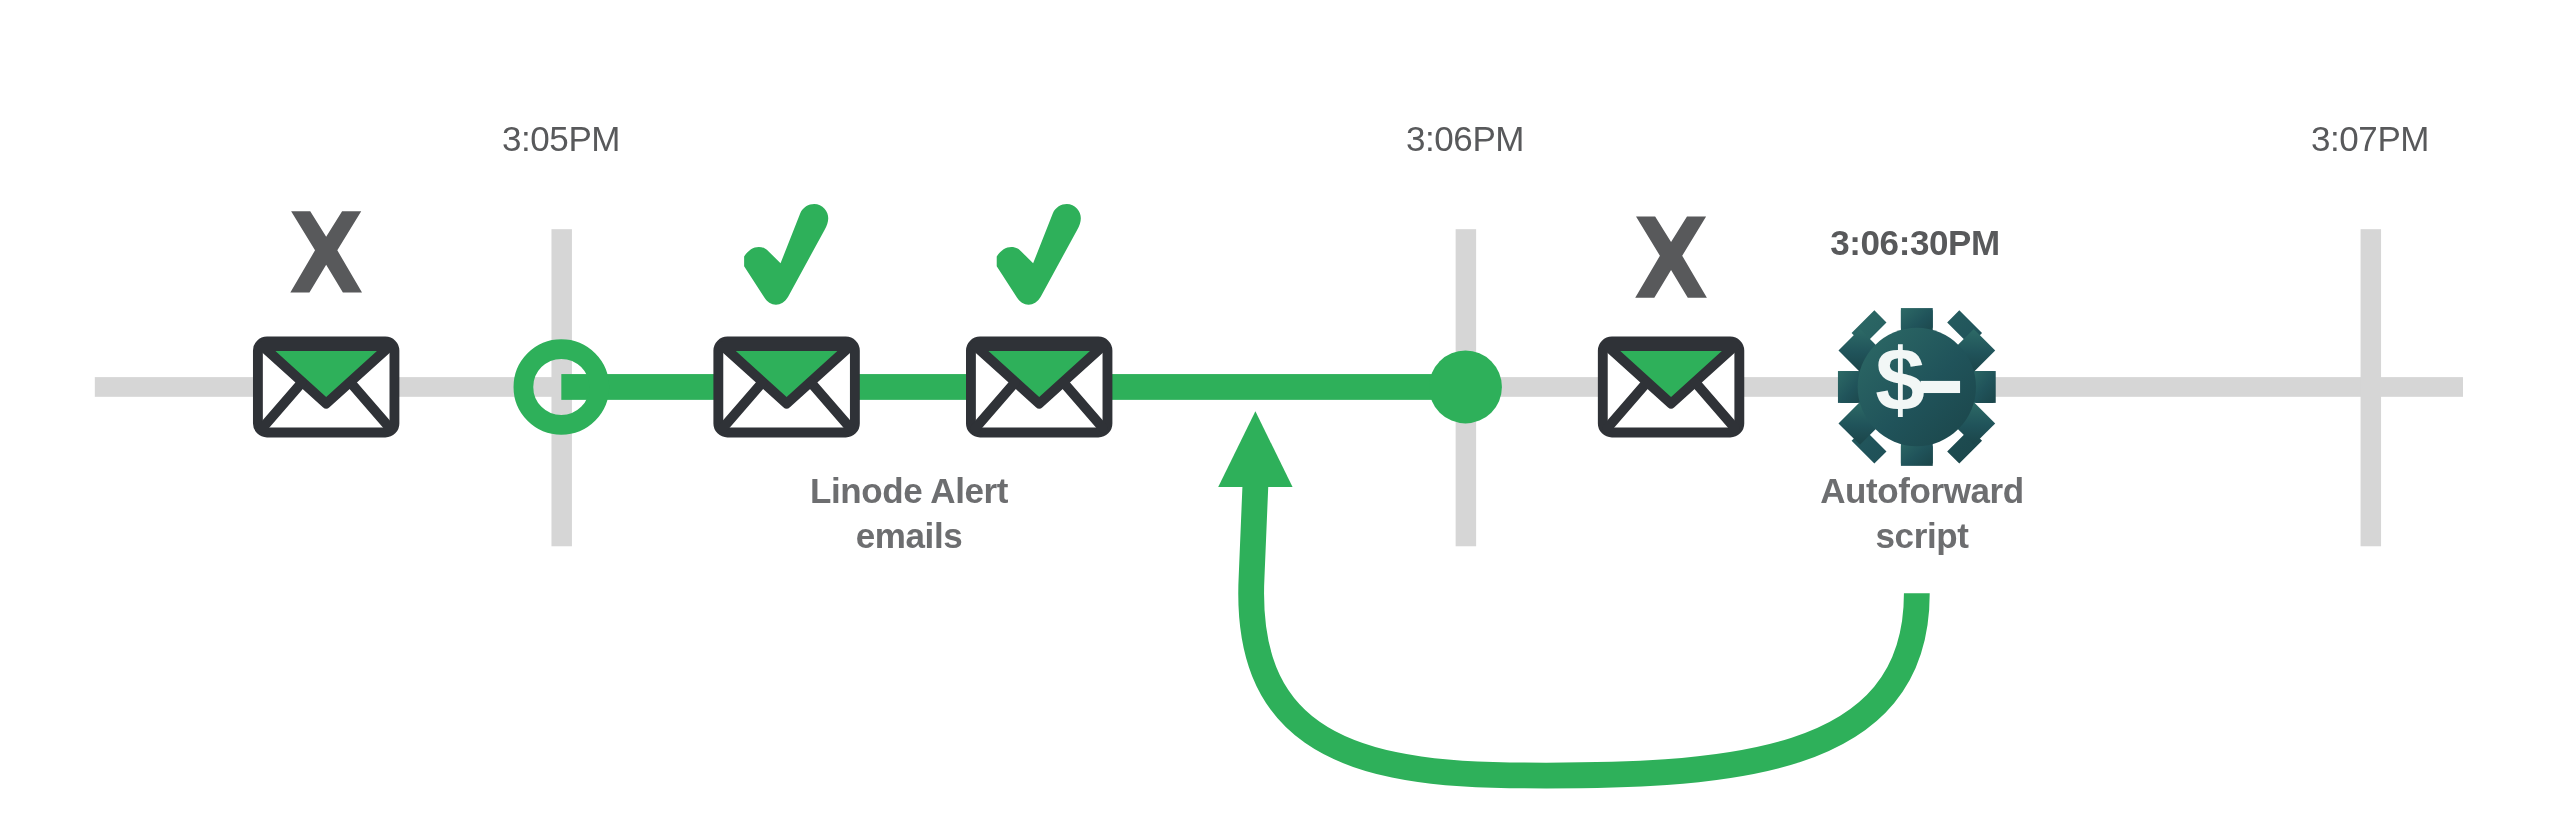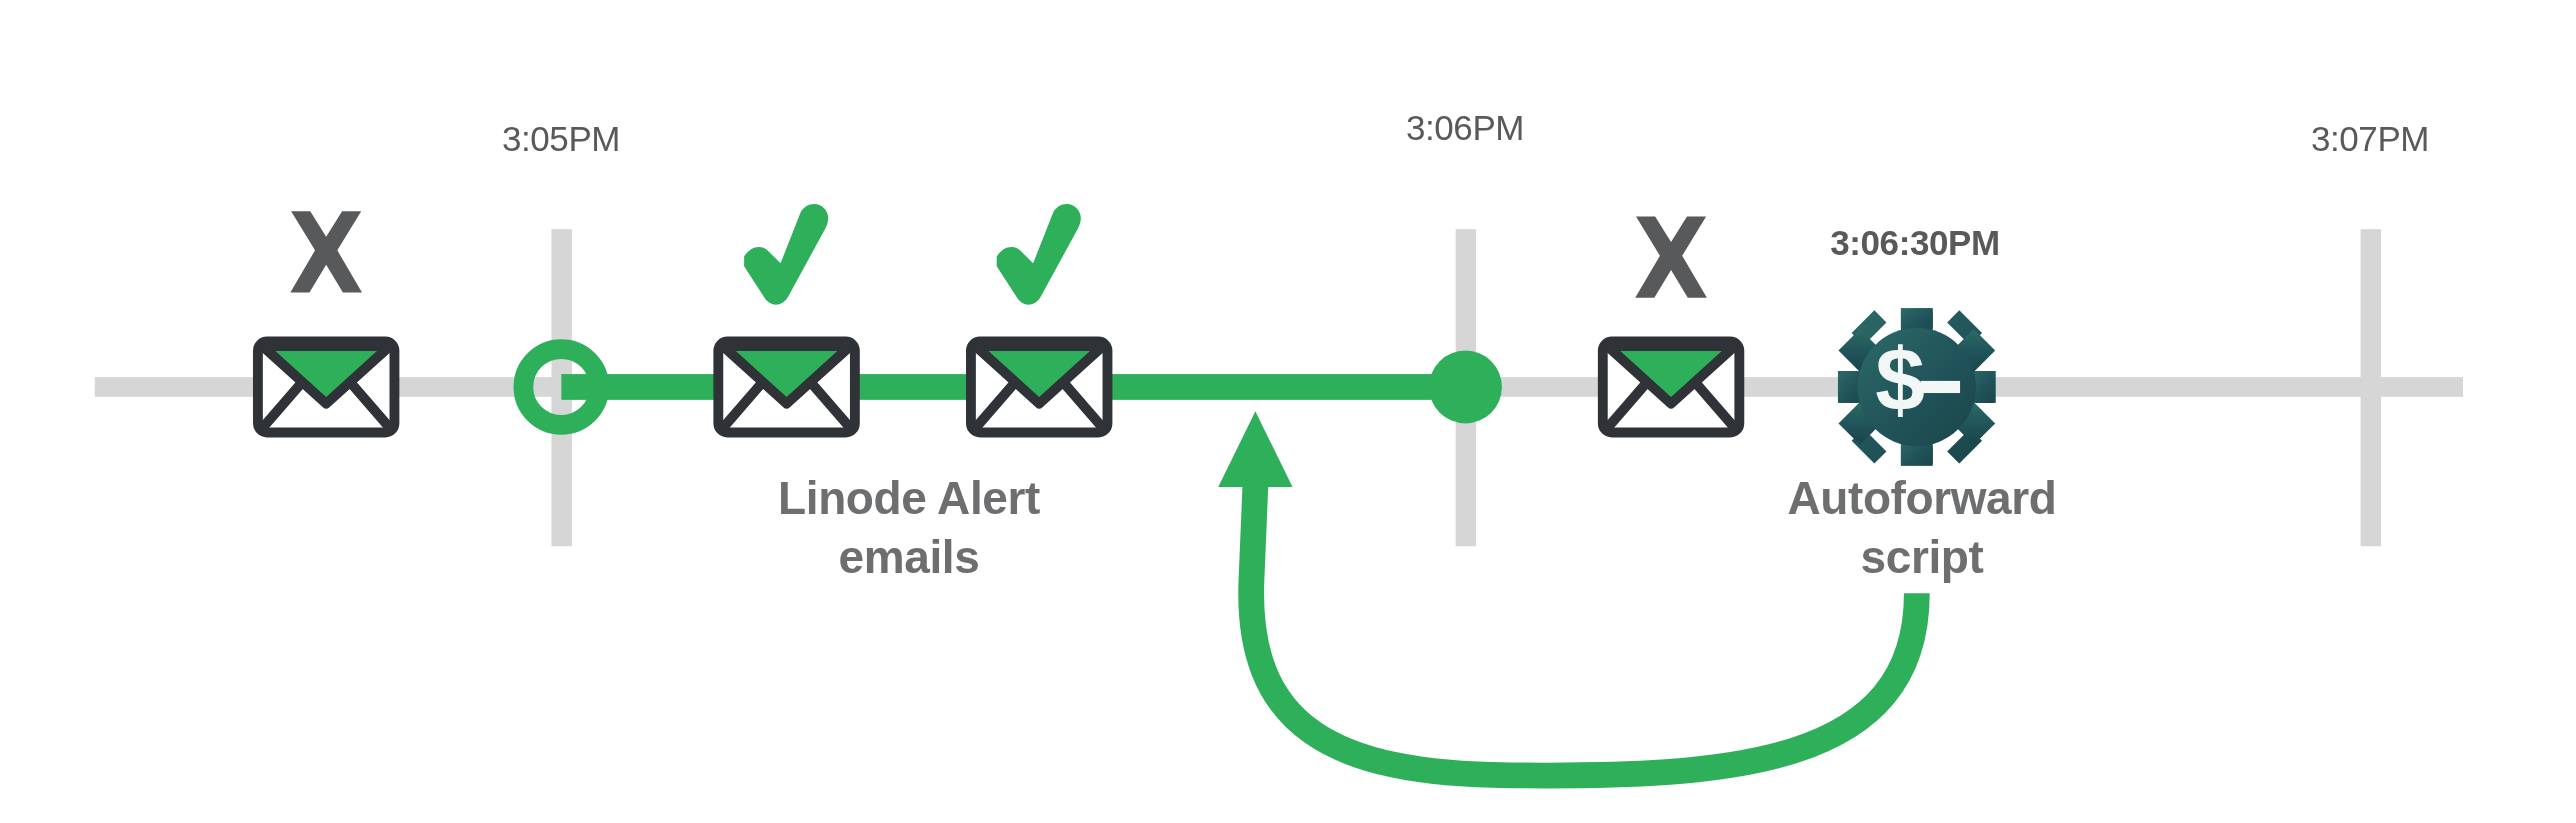--- a/index.html
+++ b/index.html
@@ -30,21 +30,21 @@
     font-size: 35px;
     font-weight: normal;
     color: #58595b;
     white-space: nowrap;
     transform: translateX(-50%);
     letter-spacing: -0.4px;
   }
   .event-label {
     position: absolute;
     font-family: "Liberation Sans", sans-serif;
-    font-size: 46px;
+    font-size: 35px;
     font-weight: bold;
     color: #6d6e70;
     white-space: nowrap;
     text-align: center;
     line-height: 1.28;
     transform: translateX(-50%);
     letter-spacing: -0.4px;
   }
   .annot-label {
     position: absolute;
@@ -157,21 +157,21 @@
       <rect x="-95" y="28" width="40" height="40" transform="rotate(45 -75 48)" fill="url(#gearGrad)"></rect>
       <rect x="55" y="28" width="40" height="40" transform="rotate(45 75 48)" fill="url(#gearGrad)"></rect>
       <circle cx="0" cy="0" r="78" fill="url(#gearGrad)"></circle>
       <text x="-22" y="30" text-anchor="middle" font-family="Liberation Sans, sans-serif" font-size="118" font-weight="bold" fill="#f2f7f6">$</text>
       <rect x="5" y="-8" width="52" height="16" fill="#f2f7f6"></rect>
     </g>
 
   </svg>
 
   <div class="tick-label" style="left:561px; top:119px;">3:05PM</div>
-  <div class="tick-label" style="left:1465px; top:108px;">3:06PM</div>
+  <div class="tick-label" style="left:1465px; top:119px;">3:06PM</div>
   <div class="tick-label" style="left:2370px; top:119px;">3:07PM</div>
 
   <div class="annot-label" style="left:1915px; top:203px;margin-top:20px;">3:06:30PM</div>
 
   <div class="event-label" style="left:909px; top:469px;">
     <div>Linode Alert</div>
     <div>emails</div>
   </div>
 
   <div class="event-label" style="left:1922px; top:469px;">

